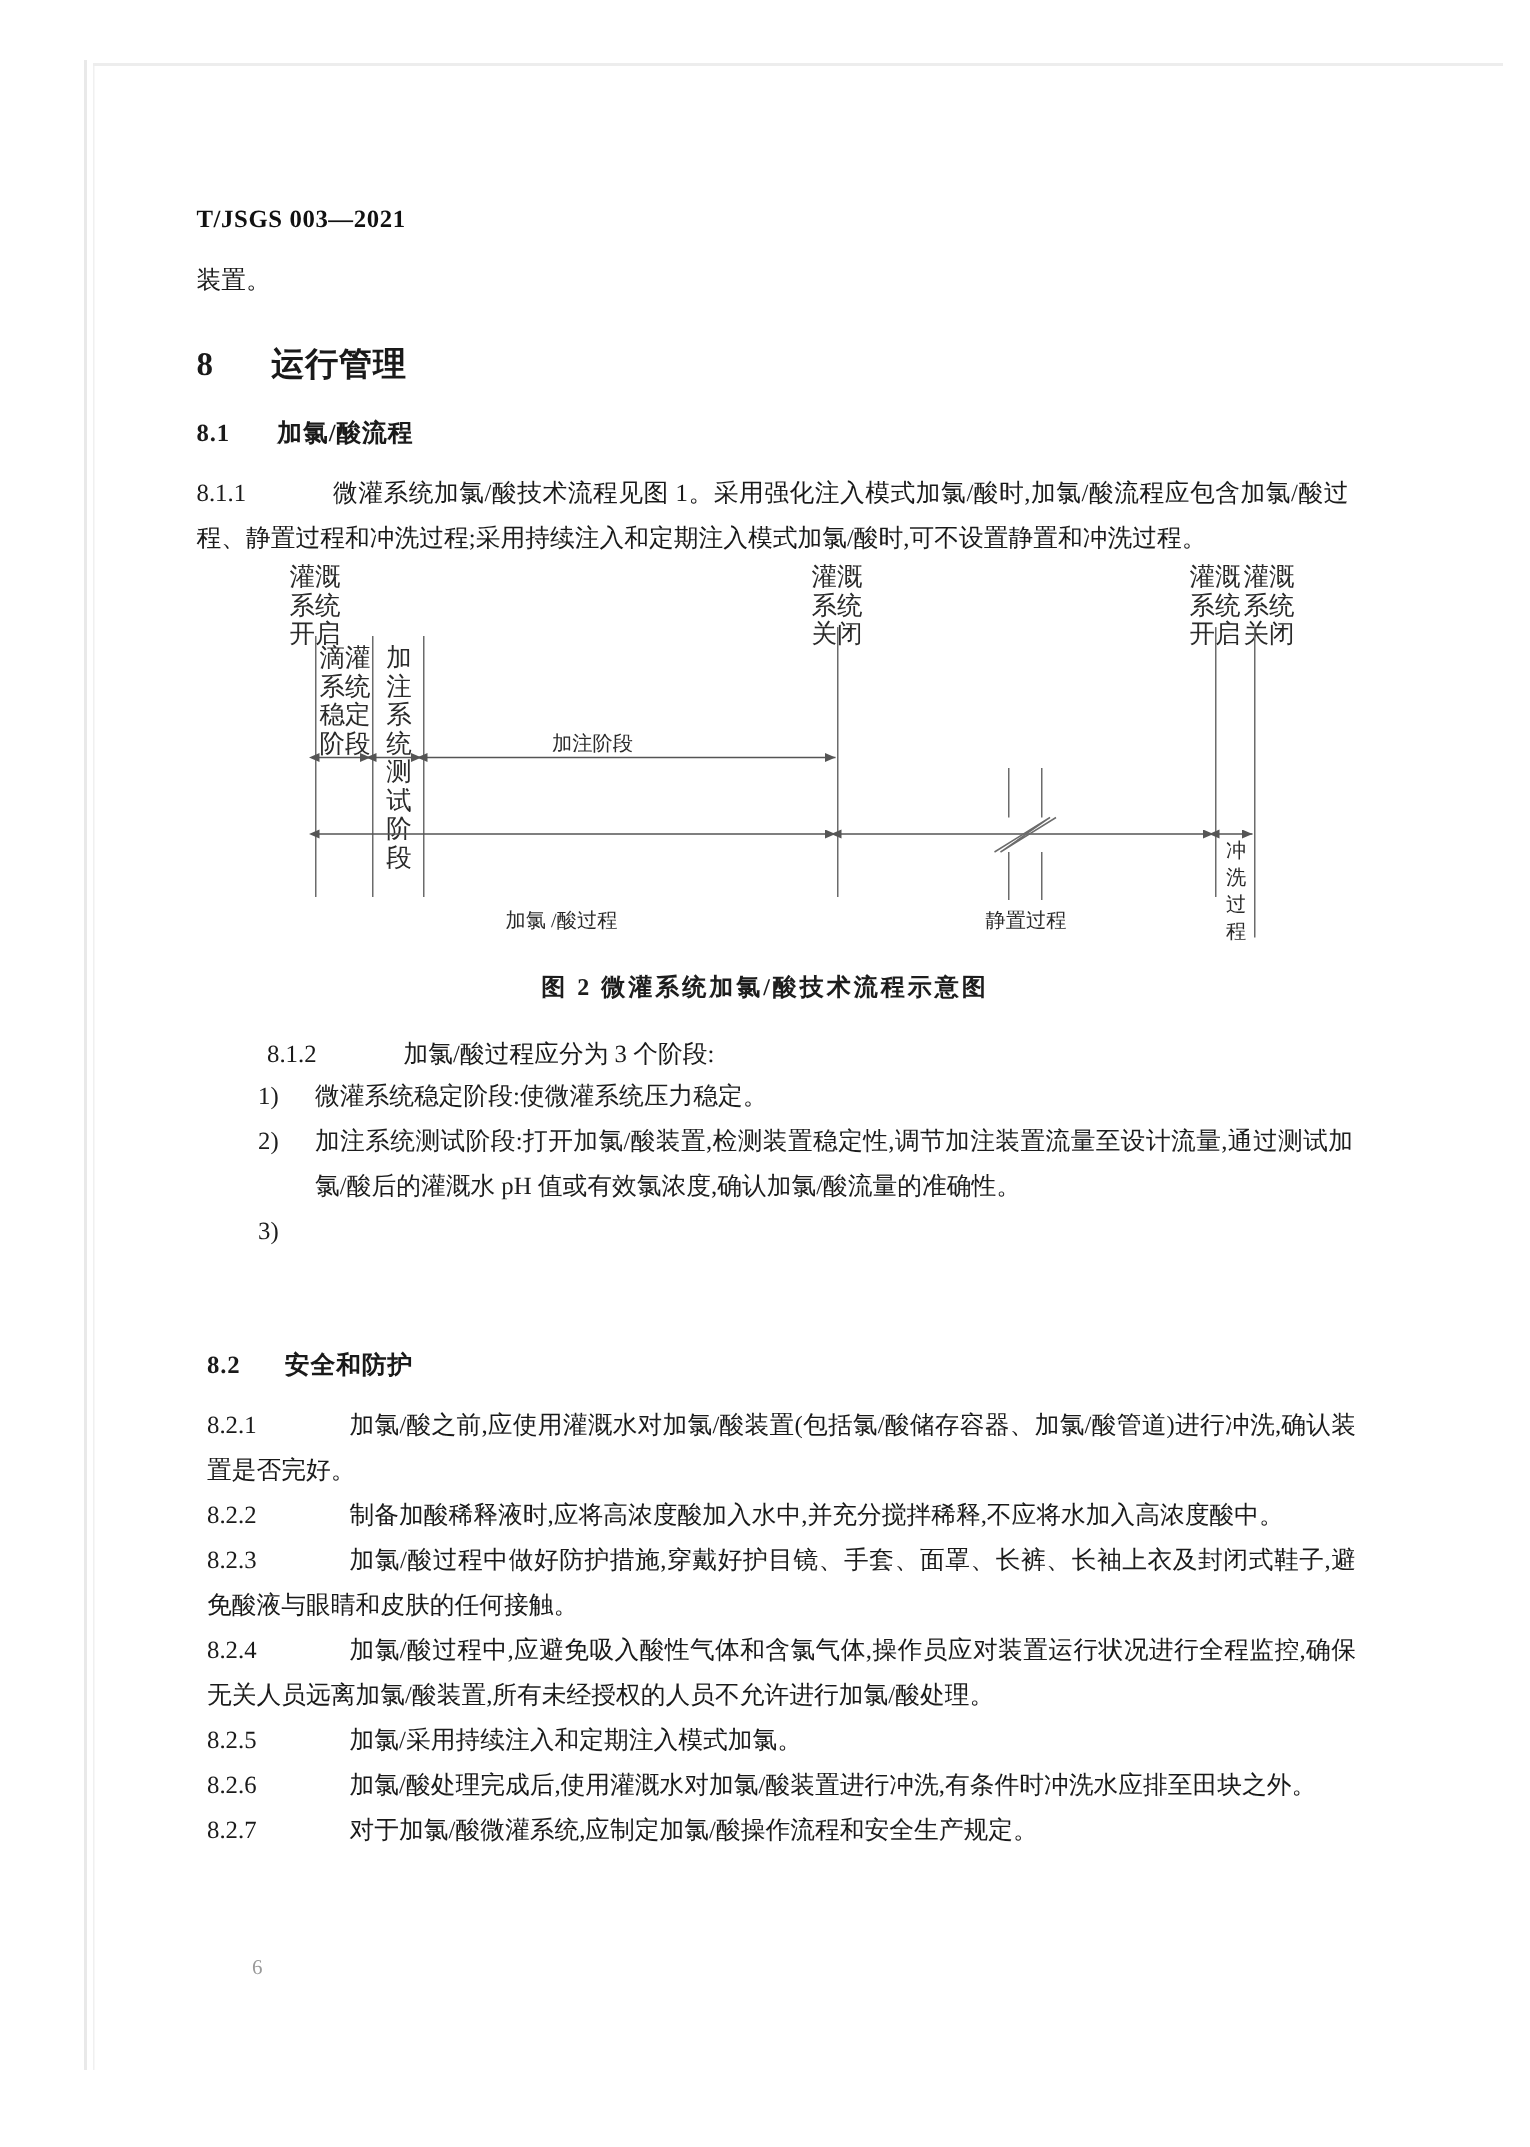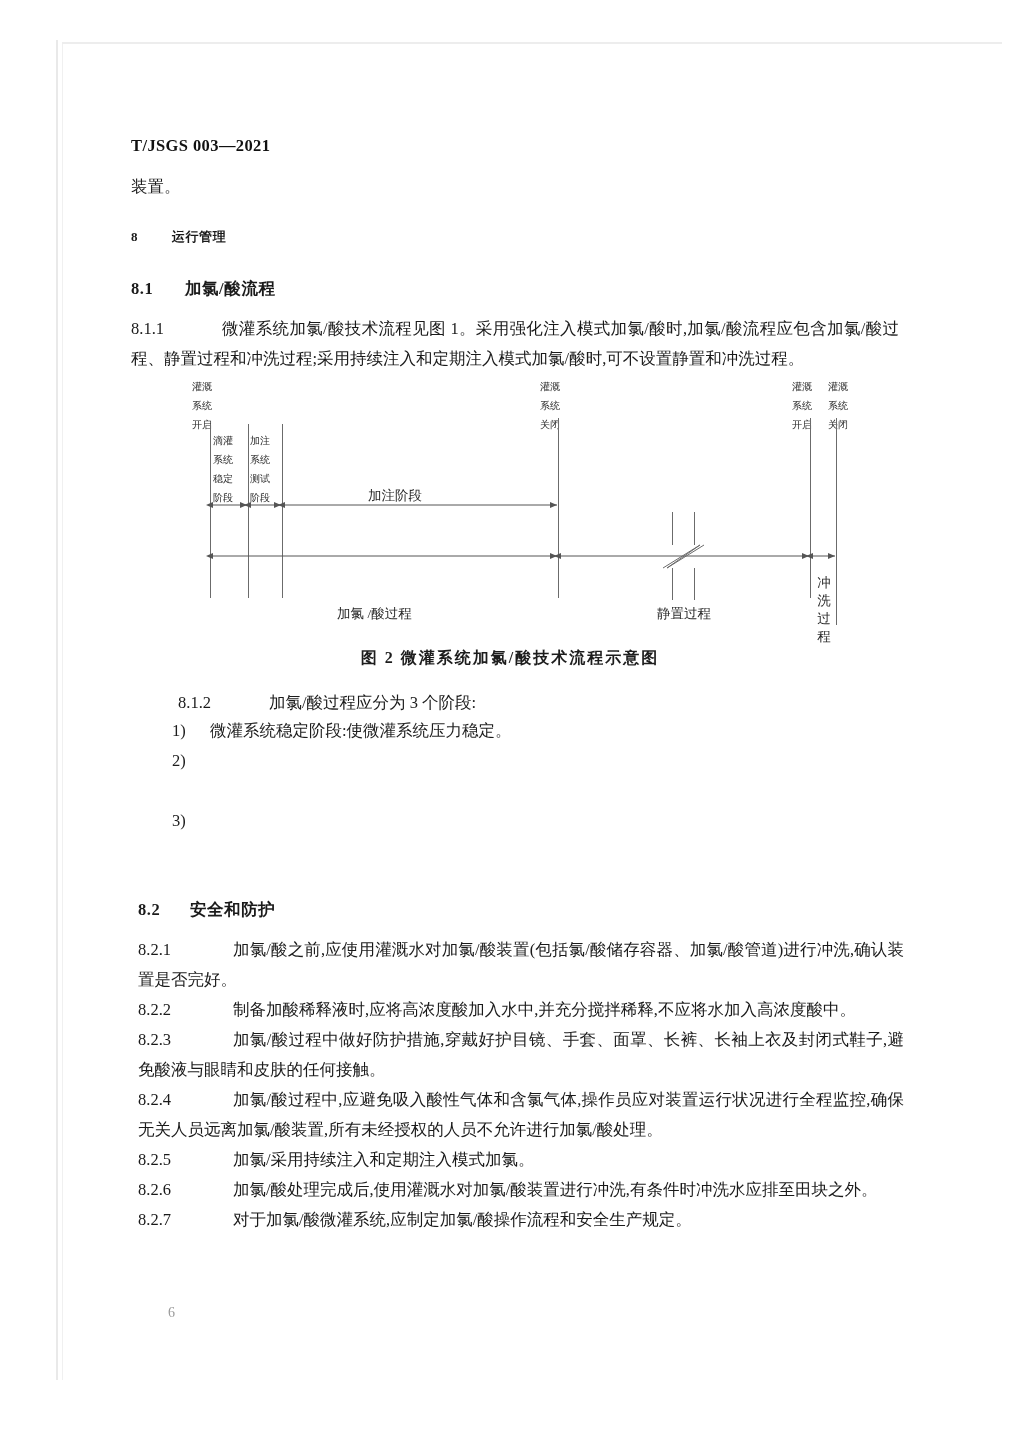--- a/index.html
+++ b/index.html
@@ -14,33 +14,33 @@
   
   .scan-edge-left{position:absolute;left:56px;top:40px;width:2px;height:1340px;background:#e9e9e9;}
   .scan-edge-left2{position:absolute;left:62px;top:44px;width:1px;height:1336px;background:#f0f0f0;}
   .scan-edge-top{position:absolute;left:62px;top:42px;width:940px;height:2px;background:#ededed;}
   .page{position:absolute;left:0;top:0;width:1010px;height:1431px;border-radius:11px;}
 
   .hdr{position:absolute;left:131px;top:136px;font-family:"Liberation Serif",serif;font-weight:bold;font-size:16.5px;letter-spacing:.4px;color:#111;}
 
   .blk{position:absolute;font-family:"Liberation Serif","DejaVu Serif",serif;color:#1a1a1a;}
   .para{font-size:16.5px;line-height:30px;text-align:justify;}
-  .h2{font-weight:bold;font-size:13px;letter-spacing:.6px;}
+  .h2{font-weight:bold;font-size:22px;letter-spacing:.6px;}
   .h3{font-weight:bold;font-size:16.5px;letter-spacing:.6px;}
   .li{position:absolute;font-size:16.5px;line-height:30px;text-align:justify;}
   .li-mark{position:absolute;font-size:16.5px;line-height:30px;}
 
   .cap{position:absolute;text-align:center;width:1020px;left:0;font-weight:bold;font-size:16px;letter-spacing:2px;}
 
   .pg{position:absolute;left:168px;top:1305px;font-size:14px;color:#9a9a9a;}
 
   
   .diagram{position:absolute;left:0;top:0;width:1020px;height:1431px;pointer-events:none;}
-  .dlabel{position:absolute;font-size:10px;line-height:19px;color:#2a2a2a;text-align:left;font-family:Liberation Serif, serif;}
-  .dlabel-v{position:absolute;font-size:13.5px;line-height:19px;color:#2a2a2a;width:16px;text-align:center;margin-top:16px;}
+  .dlabel{position:absolute;font-size:17px;line-height:19px;color:#2a2a2a;text-align:center;font-family:Liberation Mono, monospace;}
+  .dlabel-v{position:absolute;font-size:13.5px;line-height:19px;color:#2a2a2a;width:16px;text-align:center;}
   .dlabel-b{position:absolute;font-size:13.5px;color:#2a2a2a;white-space:nowrap;}
 </style>
 </head>
 <body>
 
 <div class="page">
 
   <div class="scan-edge-left"></div>
   <div class="scan-edge-left2"></div>
   <div class="scan-edge-top"></div>
@@ -144,20 +144,21 @@
 
   <div class="blk" style="left:138px;top:688px;width:762px;">
     <span class="para" style="float:left;margin-left:40px;">8.1.2</span>
     <div class="para" style="text-indent:58px;">加氯/酸过程应分为 3 个阶段:</div>
   </div>
 
   <div class="li-mark" style="left:172px;top:716px;">1)</div>
   <div class="li" style="left:210px;top:716px;width:690px;">微灌系统稳定阶段:使微灌系统压力稳定。</div>
 
   <div class="li-mark" style="left:172px;top:746px;">2)</div>
+  <div class="li" style="left:210px;top:746px;width:692px;">加注系统测试阶段:打开加氯/酸装置,检测装置稳定性,调节加注装置流量至设计流量,通过测试加氯/酸后的灌溉水 pH 值或有效氯浓度,确认加氯/酸流量的准确性。</div>
 
   <div class="li-mark" style="left:172px;top:806px;">3)</div>
 
   <div class="blk h3" style="left:138px;top:899px;">
     <span>8.2</span>
     <span style="display:inline-block;width:20px;"></span>
     <span>安全和防护</span>
   </div>
 
   <div class="blk" style="left:138px;top:935px;width:766px;">

